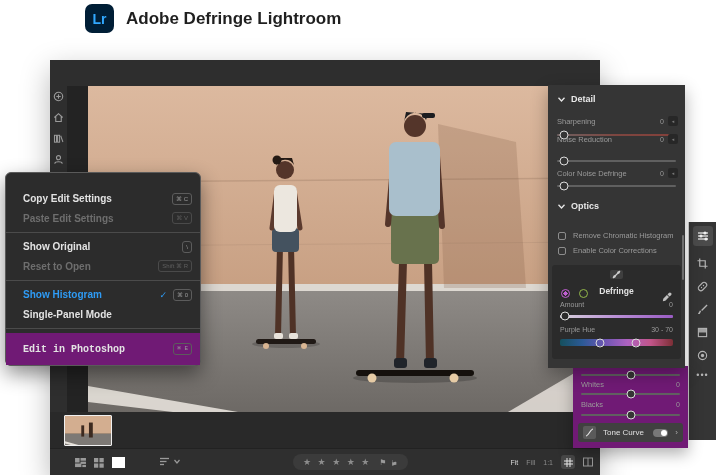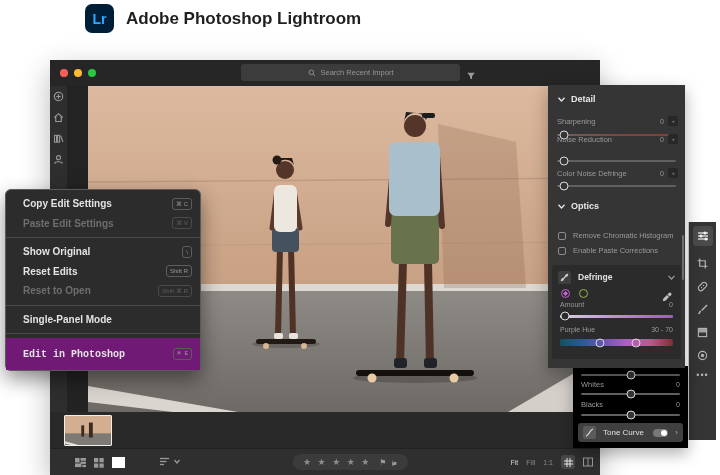--- a/index.html
+++ b/index.html
@@ -48,22 +48,22 @@
   .stars { color:#8d8d8d; font-size:9px; letter-spacing:2px; }
   .flags { display:flex; gap:4px; color:#9a9a9a; }
   .zoomgrp { position:absolute; right:7px; top:6px; display:flex; gap:8px; align-items:center; }
   .zopt { font-size:7px; color:#8a8a8a; }
   .zopt.active { color:#d8d8d8; }
   .zicon-box { width:14px; height:14px; background:#474747; border-radius:3px;
                display:flex; align-items:center; justify-content:center; color:#e8e8e8; }
   .zicon { color:#9a9a9a; display:flex; }
 
   
-  .menu { position:absolute; left:5px; top:189px; width:196px; background:#2c2c2c;
-          border:1px solid #5a5a5a; border-radius:6px; padding-top:4px;
+  .menu { position:absolute; left:5px; top:172px; width:196px; background:#2c2c2c;
+          border:1px solid #5a5a5a; border-radius:6px; padding-top:16px;
           box-shadow:0 8px 20px rgba(0,0,0,.45); z-index:5; }
   .mi { height:19.5px; display:flex; align-items:center; justify-content:space-between;
         padding:0 8px 0 17px; }
   .mi-label { font-size:10px; font-weight:bold; color:#e3e3e3; }
   .mi.disabled .mi-label { color:#6e6e6e; }
   .mi.accent .mi-label { color:#2e9bf5; }
   .mi-right { display:flex; align-items:center; gap:6px; }
   .kbd { font-size:6px; color:#9a9a9a; border:1px solid #5c5c5c; border-radius:3px;
          padding:2px 3px; line-height:1; white-space:nowrap; }
   .mi.disabled .kbd { color:#5f5f5f; border-color:#4a4a4a; }
@@ -85,41 +85,41 @@
   .track { position:absolute; left:9px; right:9px; height:2px; background:#606060; border-radius:1px; }
   .track.red { background:linear-gradient(to right,#6e6060,#7d4640,#84403a); }
   .knob { position:absolute; top:50%; width:9px; height:9px; border:1.5px solid #dcdcdc;
           background:#353535; border-radius:50%; transform:translate(-50%,-50%); }
   .cbrow { position:absolute; left:10px; right:8px; display:flex; align-items:center; gap:7px;
            font-size:7.5px; color:#9a9a9a; }
   .cbx { width:8px; height:8px; border:1px solid #8d8d8d; border-radius:2px; flex:none; }
   .defringe { position:absolute; left:4px; right:4px; top:180px; height:94px;
               background:#2b2b2b; border-radius:3px; }
   .df-title { position:absolute; left:6px; top:5px; right:6px; height:14px;
-              display:flex; align-items:center; gap:7px; }
+              display:flex; align-items:center; gap:7px;flex-direction:column; }
   .df-iconbox { width:13px; height:13px; background:#3f3f3f; border-radius:2px;
                 display:flex; align-items:center; justify-content:center; color:#cfcfcf; }
   .df-name { font-size:8.5px; font-weight:bold; color:#e2e2e2; flex:1; }
   .df-chev { color:#9a9a9a; }
   .swatches { position:absolute; left:9px; top:24px; display:flex; gap:9px; align-items:center; }
   .sw { width:9px; height:9px; border-radius:50%; }
   .sw-purple { border:1.5px solid #c15fd2; background:radial-gradient(circle,#c15fd2 0 40%,#2b2b2b 45%); }
   .sw-green { border:1.5px solid #93b84a; background:transparent; }
   .dropper { position:absolute; right:9px; top:23px; color:#c0c0c0; }
   .df-lrow { position:absolute; left:8px; right:8px; display:flex; justify-content:space-between;
              font-size:7px; color:#9a9a9a; }
   .df-track { position:absolute; left:8px; right:8px; height:2.5px; border-radius:1px; }
   .amt-grad { background:linear-gradient(to right,#d8d2dc,#b98fd6,#9a5cc4); }
   .hue-grad { height:7px !important; border-radius:2px;
               background:linear-gradient(to right,#15505e,#2c5a96,#6f56b4,#ae62c0,#c2558a,#7c2f36); }
   .scrollA { position:absolute; right:1px; top:150px; width:2px; height:45px; background:#6e6e6e; border-radius:1px; }
 
   
   .panelB { position:absolute; left:573px; top:366px; width:115px; height:82px;
-            background:#000000; box-shadow:0 6px 14px rgba(0,0,0,.3); z-index:3; }
+            background:#701a75; box-shadow:0 6px 14px rgba(0,0,0,.3); z-index:3; }
   .panelB .srow { left:8px; right:8px; }
   .panelB .track { left:8px; right:8px; }
   .tcbar { position:absolute; left:5px; right:5px; top:57px; height:19px; background:#404040;
            border-radius:3px; display:flex; align-items:center; padding:0 5px; gap:7px; }
   .tc-iconbox { width:13px; height:13px; background:#5a5a5a; border-radius:2px;
                 display:flex; align-items:center; justify-content:center; color:#e5e5e5; }
   .tc-label { flex:1; font-size:8px; color:#e0e0e0; }
   .toggle { width:15px; height:8px; background:#787878; border-radius:4px; position:relative; }
   .toggle .dot { position:absolute; right:1px; top:1px; width:6px; height:6px;
                  background:#fff; border-radius:50%; }
@@ -132,44 +132,25 @@
   .tool-active { width:20px; height:20px; background:#4b4b4b; border-radius:3px;
                  display:flex; align-items:center; justify-content:center; color:#f0f0f0; }
   .tic { color:#b5b5b5; width:11px; height:11px; display:flex; }
   .tdots { color:#b5b5b5; font-size:9px; line-height:4px; letter-spacing:1px; }
 </style>
 </head>
 <body>
 
 <div class="brand">
   <div class="lr-logo">Lr</div>
-  <div class="brand-title">Adobe Photoshop Lightroom</div>
+  <div class="brand-title">Adobe Defringe Lightroom</div>
 </div>
 
 <div class="window">
 
-  <div class="titlebar">
-    <div class="lights">
-      <div class="light l-red"></div>
-      <div class="light l-yellow"></div>
-      <div class="light l-green"></div>
-    </div>
-    <div class="search">
-      <svg width="8" height="8" viewBox="0 0 12 12">
-          <circle cx="5" cy="5" r="3.4" fill="none" stroke="#969696" stroke-width="1.4"></circle>
-          <line x1="7.6" y1="7.6" x2="10.6" y2="10.6" stroke="#969696" stroke-width="1.4"></line>
-        </svg>
-      <span>Search Recent Import</span>
-    </div>
-    <div class="funnel">
-      <svg width="10" height="10" viewBox="0 0 12 12">
-          <path d="M1.5 2 H10.5 L7.2 6.2 V10 L4.8 8.8 V6.2 Z" fill="#9a9a9a"></path>
-        </svg>
-    </div>
-  </div>
 
   <div class="rail">
     <svg class="ric" viewBox="0 0 12 12">
         <circle cx="6" cy="6" r="4.6" fill="none" stroke="currentColor" stroke-width="1.2"></circle>
         <line x1="6" y1="3.6" x2="6" y2="8.4" stroke="currentColor" stroke-width="1.2"></line>
         <line x1="3.6" y1="6" x2="8.4" y2="6" stroke="currentColor" stroke-width="1.2"></line>
       </svg>
     <svg class="ric" viewBox="0 0 12 12">
         <path d="M1.5 6 L6 1.8 L10.5 6 M3 5 V10.3 H9 V5" fill="none" stroke="currentColor" stroke-width="1.2"></path>
       </svg>
@@ -315,29 +296,32 @@
   </div>
   <div class="mi disabled">
     <span class="mi-label">Paste Edit Settings</span>
     <span class="kbd">⌘ V</span>
   </div>
   <div class="mdiv"></div>
   <div class="mi">
     <span class="mi-label">Show Original</span>
     <span class="kbd">\</span>
   </div>
-  <div class="mi">
-    <span class="mi-label">Reset Edits</span>
-    <span class="kbd">Shift R</span>
-  </div>
   <div class="mi disabled">
     <span class="mi-label">Reset to Open</span>
     <span class="kbd">Shift ⌘ R</span>
   </div>
   <div class="mdiv"></div>
+  <div class="mi accent">
+    <span class="mi-label">Show Histogram</span>
+    <span class="mi-right">
+      <span class="mcheck">✓</span>
+      <span class="kbd">⌘ 0</span>
+    </span>
+  </div>
   <div class="mi">
     <span class="mi-label">Single-Panel Mode</span>
   </div>
   <div class="mdiv"></div>
   <div class="mi exec">
     <span class="mi-label">Edit in Photoshop</span>
     <span class="kbd">⌘ E</span>
   </div>
 </div>
 
@@ -388,21 +372,21 @@
       </svg>
     <span>Optics</span>
   </div>
 
   <div class="cbrow" style="top:146px;">
     <span class="cbx"></span>
     <span>Remove Chromatic Histogram</span>
   </div>
   <div class="cbrow" style="top:161px;">
     <span class="cbx"></span>
-    <span>Enable Paste Corrections</span>
+    <span>Enable Color Corrections</span>
   </div>
 
   <div class="defringe">
     <div class="df-title">
       <span class="df-iconbox">
         <svg width="9" height="9" viewBox="0 0 9 9">
             <line x1="1" y1="8" x2="8" y2="1" stroke="currentColor" stroke-width="1.2"></line>
             <circle cx="2.5" cy="6.5" r="1.2" fill="currentColor"></circle>
             <circle cx="6.5" cy="2.5" r="1.2" fill="currentColor"></circle>
           </svg>

